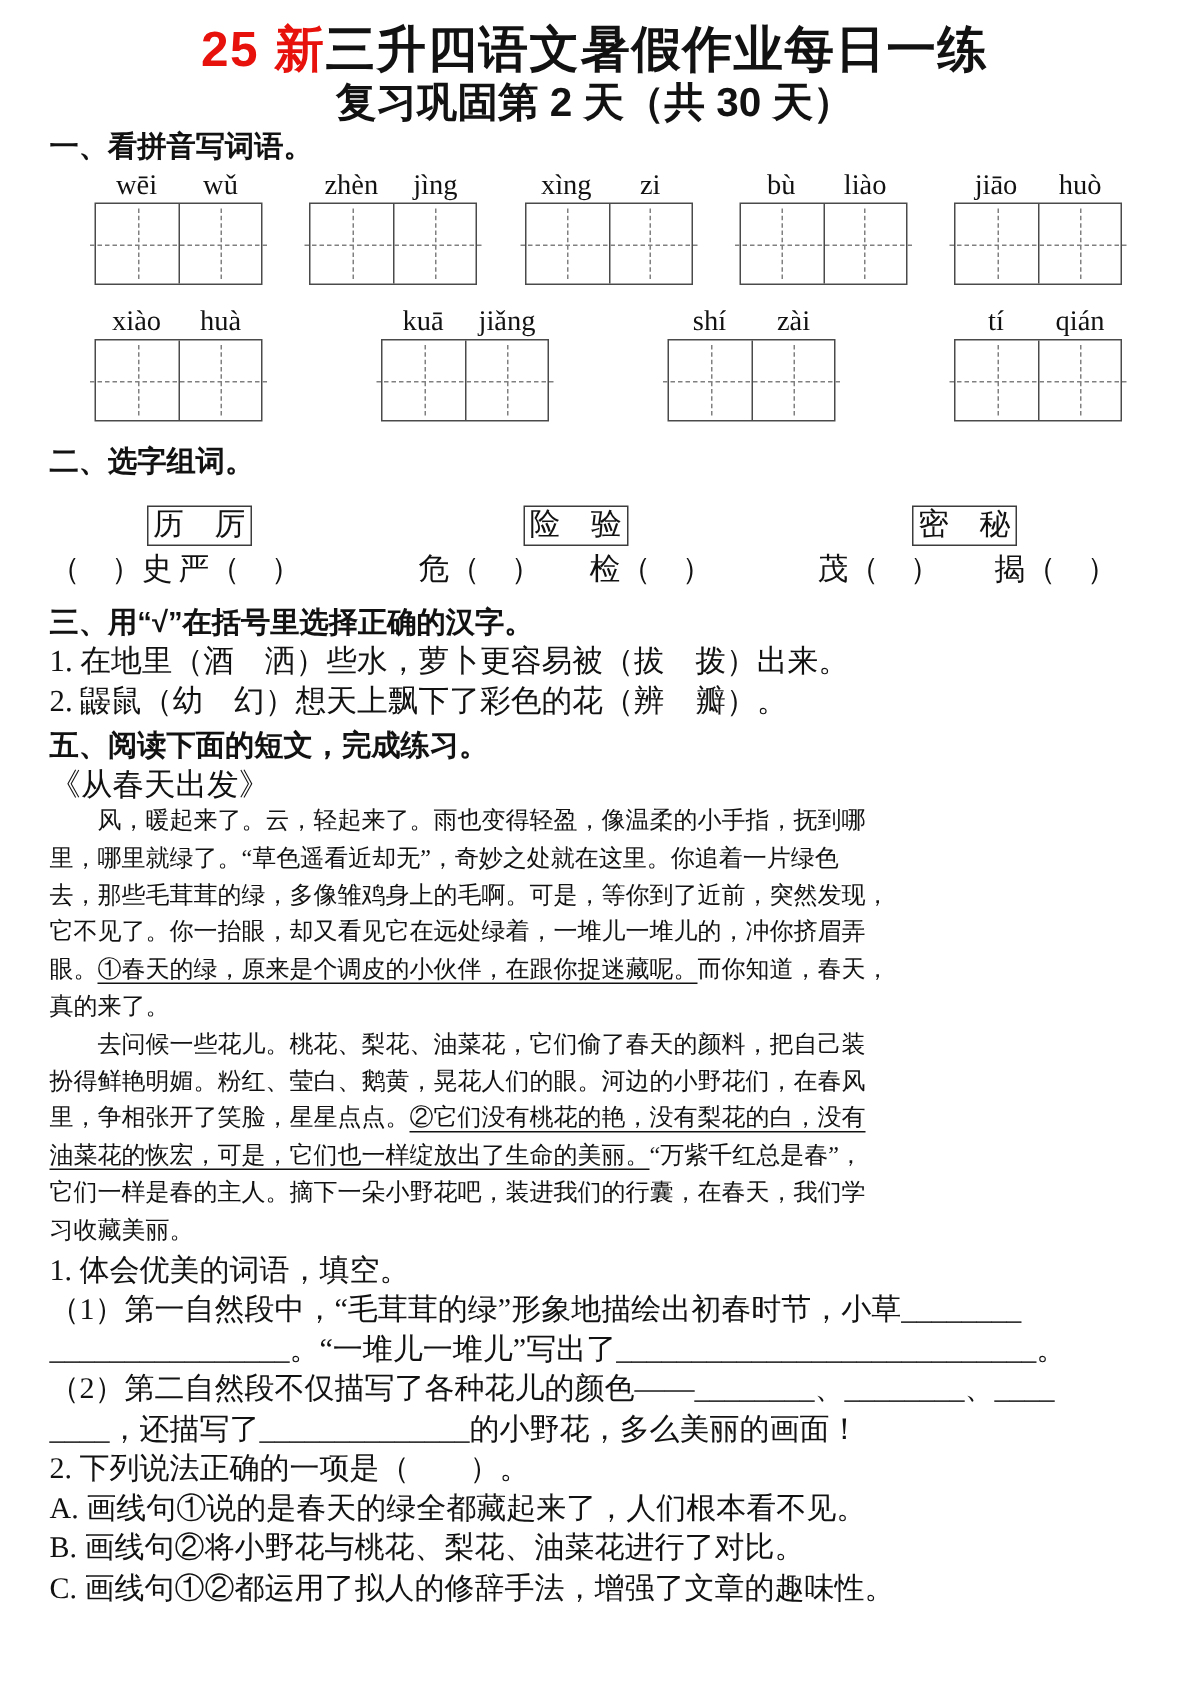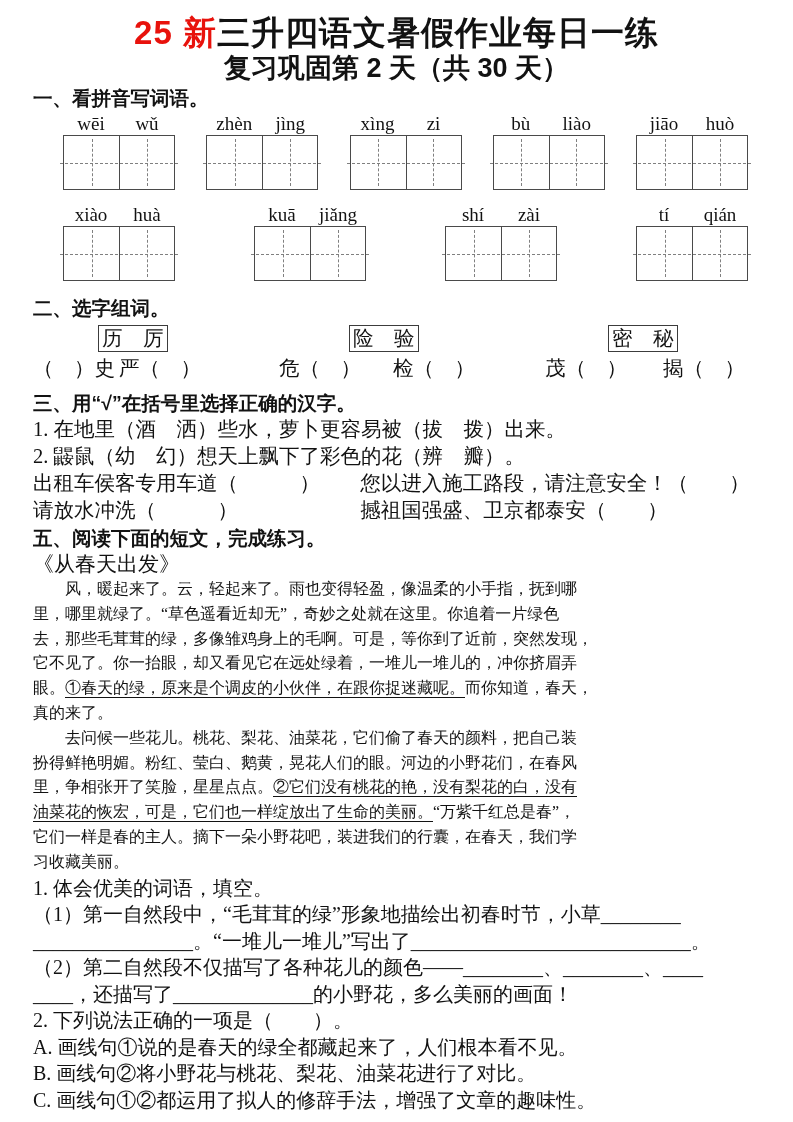--- a/index.html
+++ b/index.html
@@ -43,21 +43,21 @@
   .pinyin-row{display:flex;justify-content:space-between;padding:0 12px 12px 30px;margin-top:1px;}
   .pinyin-item{width:112px;}
   .pinyin-label{display:flex;font-size:19px;line-height:23px;}
   .pinyin-label span{width:50%;text-align:center;white-space:nowrap;}
   .wbox{position:relative;width:112px;height:55px;border:1.6px solid #4a4a4a;box-sizing:border-box;background:#fff;}
   .wbox .vm{position:absolute;top:0;bottom:0;left:50%;border-left:1.6px solid #4a4a4a;}
   .wbox .hd{position:absolute;left:-4px;right:-4px;top:50%;border-top:1.4px dashed #808080;}
   .wbox .vd1{position:absolute;top:3px;bottom:3px;left:25%;border-left:1.4px dashed #808080;}
   .wbox .vd2{position:absolute;top:3px;bottom:3px;left:75%;border-left:1.4px dashed #808080;}
   
-  .s2-area{position:relative;height:63px;font-size:20.5px;margin-top:4px;}
+  .s2-area{position:relative;height:63px;font-size:20.5px;margin-top:16px;}
   .s2-box{position:absolute;top:0;border:1.6px solid #3c3c3c;line-height:25px;padding:0 3px;white-space:nowrap;}
   .s2-b0{left:65px}.s2-b1{left:316px}.s2-b2{left:575px}
   .s2-item{position:absolute;top:29px;line-height:29px;white-space:nowrap;}
   .s2-i0{left:0}.s2-i1{left:86px}.s2-i2{left:246px}.s2-i3{left:360px}.s2-i4{left:512px}.s2-i5{left:630px}
   
   .s-line{font-size:20.5px;line-height:27px;white-space:nowrap;}
   .s4-grid{display:grid;grid-template-columns:45% 55%;}
   .s4-grid .s-line{line-height:26.5px;}
   
   .passage-title{text-align:left;font-size:21px;line-height:26px;}
@@ -202,26 +202,20 @@
       <span class="s2-item s2-i4">茂（　）</span>
       <span class="s2-item s2-i5">揭（　）</span>
     </div>
 
   <div class="sec-head">三、用“√”在括号里选择正确的汉字。</div>
   <div id="s3-area">
       <div class="s-line">1. 在地里（酒　洒）些水，萝卜更容易被（拔　拨）出来。</div>
       <div class="s-line">2. 鼹鼠（幼　幻）想天上飘下了彩色的花（辨　瓣）。</div>
     </div>
 
-  <div class="s4-grid" id="s4-area">
-      <div class="s-line">出租车侯客专用车道（　　　）</div>
-      <div class="s-line">您以进入施工路段，请注意安全！（　　）</div>
-      <div class="s-line">请放水冲洗（　　　）</div>
-      <div class="s-line">撼祖国强盛、卫京都泰安（　　）</div>
-    </div>
 
   <div class="sec-head">五、阅读下面的短文，完成练习。</div>
   <div class="passage-title">《从春天出发》</div>
   <div id="passage-area">
       <div class="p-line"><span>　　风，暖起来了。云，轻起来了。雨也变得轻盈，像温柔的小手指，抚到哪</span></div>
       <div class="p-line"><span>里，哪里就绿了。“草色遥看近却无”，奇妙之处就在这里。你追着一片绿色</span></div>
       <div class="p-line"><span>去，那些毛茸茸的绿，多像雏鸡身上的毛啊。可是，等你到了近前，突然发现，</span></div>
       <div class="p-line"><span>它不见了。你一抬眼，却又看见它在远处绿着，一堆儿一堆儿的，冲你挤眉弄</span></div>
       <div class="p-line"><span>眼。</span><span class="u">①春天的绿，原来是个调皮的小伙伴，在跟你捉迷藏呢。</span><span>而你知道，春天，</span></div>
       <div class="p-line"><span>真的来了。</span></div>

